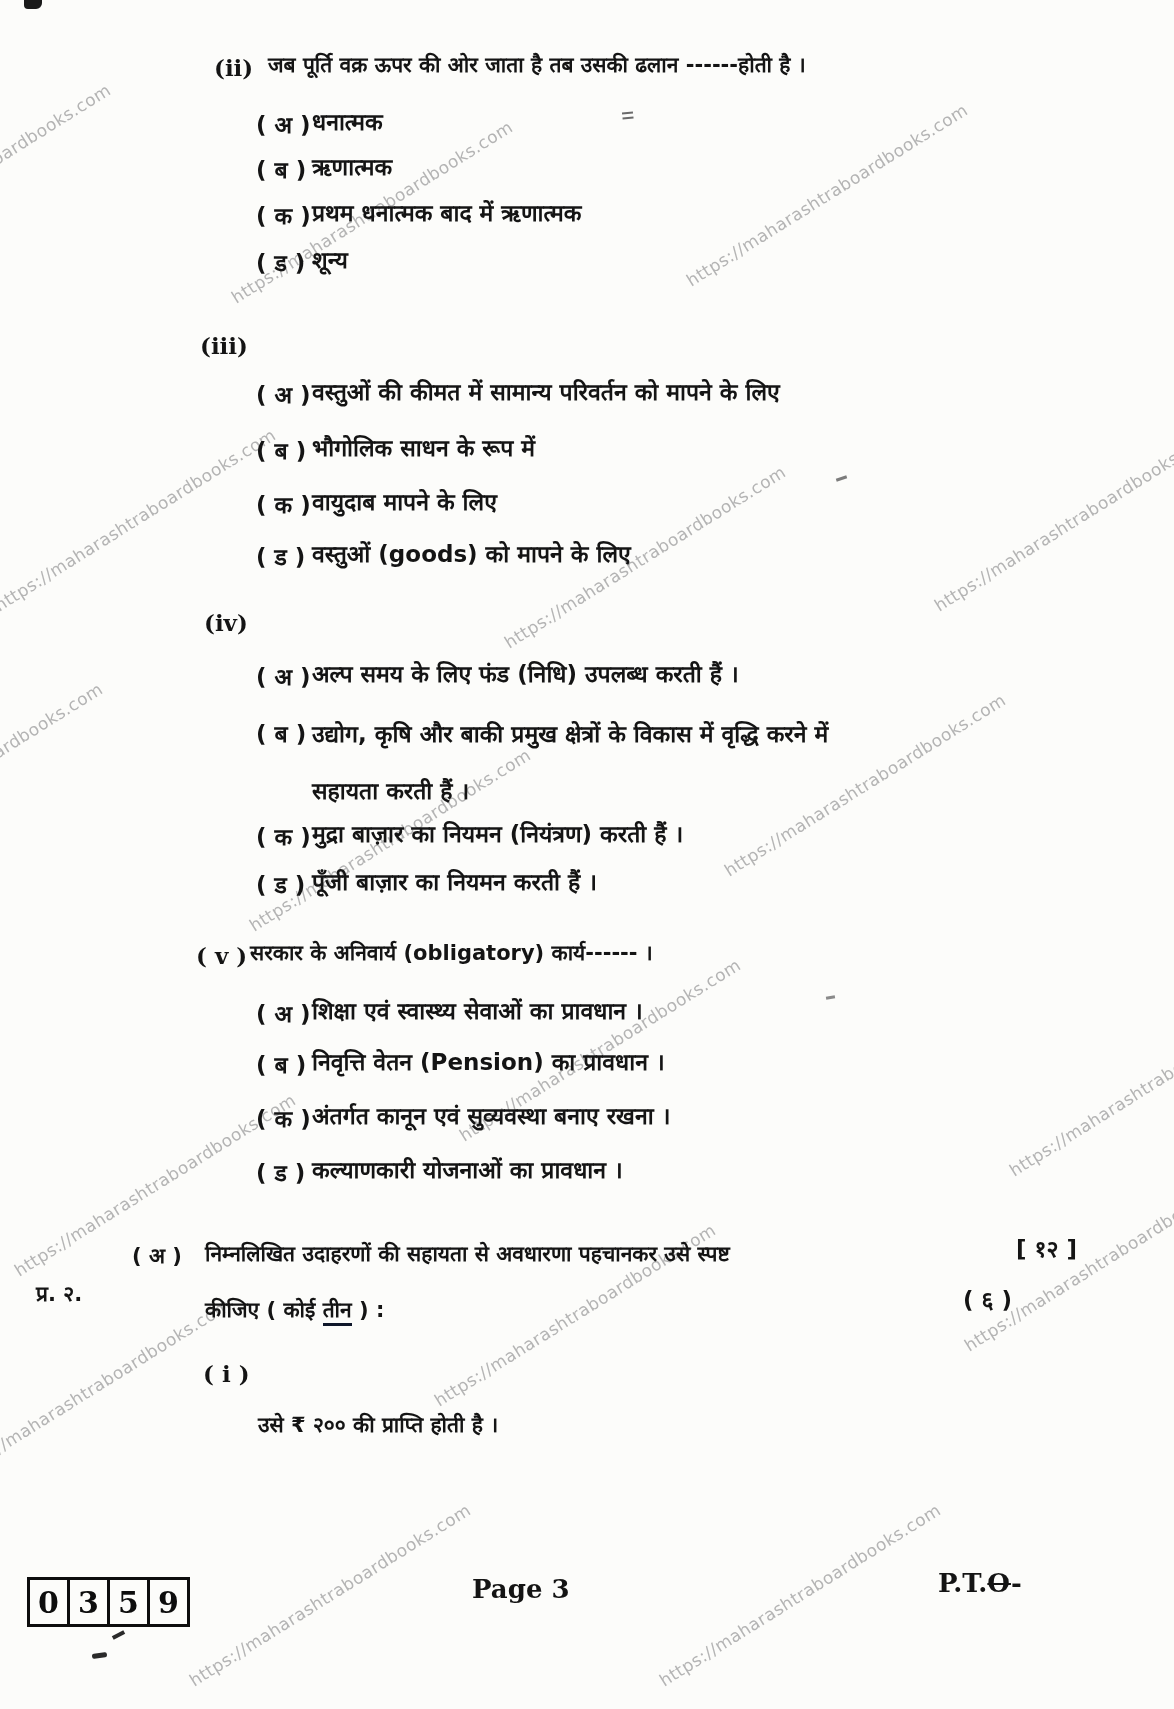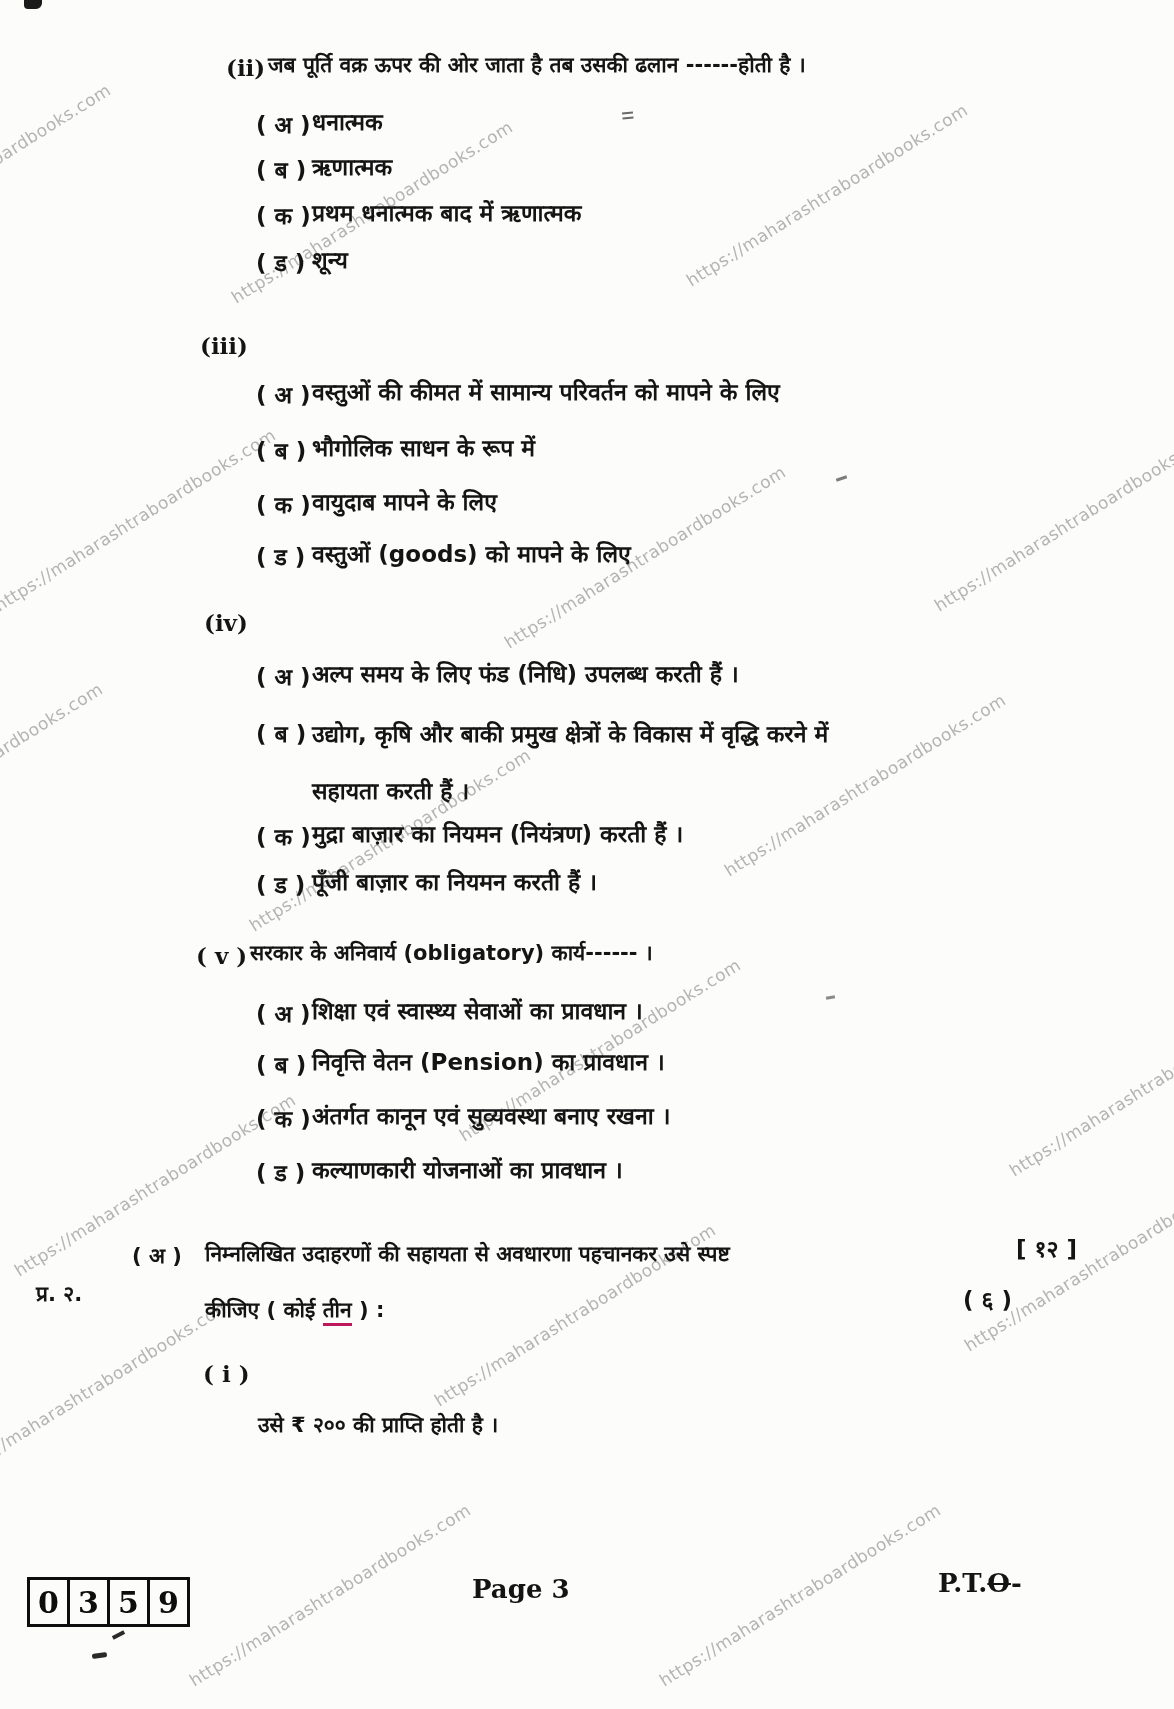--- a/index.html
+++ b/index.html
@@ -25,21 +25,21 @@
     pointer-events:none;
     user-select:none;
   }
   
   .line{position:absolute;white-space:nowrap;font-weight:700;font-size:21px;line-height:1.25;}
   .qnum{position:absolute;white-space:nowrap;font-family:"DejaVu Serif",serif;font-weight:700;font-size:23px;}
   .opt{position:absolute;display:flex;}
   .opt .lbl{flex:none;width:56px;font-weight:700;font-size:23px;}
   .opt .txt{font-weight:700;font-size:23px;width:600px;line-height:57px;}
   .opt.oneline .txt{white-space:nowrap;line-height:1.25;}
-  .u{border-bottom:3px solid #be185d;padding-bottom:1px;}
+  .u{border-bottom:3px solid #0f172a;padding-bottom:1px;}
   .marks{position:absolute;white-space:nowrap;font-weight:700;font-size:23px;}
   
   .codeboxes{position:absolute;left:27px;top:1577px;display:flex;}
   .codeboxes .cell{
     width:37px;height:44px;border:3px solid #0d0d0d;margin-left:-3px;
     display:flex;align-items:center;justify-content:center;
     font-family:"DejaVu Serif",serif;font-weight:700;font-size:30px;color:#0d0d0d;
     background:transparent;
   }
   .codeboxes .cell:first-child{margin-left:0;}
@@ -73,21 +73,21 @@
       <span class="wm" style="left: 155px; top: 1185px; color: rgb(180, 180, 180);">https://maharashtraboardbooks.com</span>
       <span class="wm" style="left: 600px; top: 1050px; color: rgb(180, 180, 180);">https://maharashtraboardbooks.com</span>
       <span class="wm" style="left: 1150px; top: 1085px; color: rgb(180, 180, 180);">https://maharashtraboardbooks.com</span>
       <span class="wm" style="left: 90px; top: 1390px; color: rgb(180, 180, 180);">https://maharashtraboardbooks.com</span>
       <span class="wm" style="left: 575px; top: 1315px; color: rgb(180, 180, 180);">https://maharashtraboardbooks.com</span>
       <span class="wm" style="left: 1105px; top: 1260px; color: rgb(180, 180, 180);">https://maharashtraboardbooks.com</span>
       <span class="wm" style="left: 330px; top: 1595px; color: rgb(180, 180, 180);">https://maharashtraboardbooks.com</span>
       <span class="wm" style="left: 800px; top: 1595px; color: rgb(180, 180, 180);">https://maharashtraboardbooks.com</span>
     </div>
 
-  <span class="qnum" style="left:214px;top:54px;margin-left:12px;">(ii)</span>
+  <span class="qnum" style="left:214px;top:54px;">(ii)</span>
   <span class="line" style="left:268px;top:52px;">जब पूर्ति वक्र ऊपर की ओर जाता है तब उसकी ढलान ------होती है ।</span>
 
   <div class="opt oneline" style="left:256px;top:108px;">
     <span class="lbl">( अ )</span>
     <span class="txt">धनात्मक</span>
   </div>
   <div class="opt oneline" style="left:256px;top:153px;">
     <span class="lbl">( ब )</span>
     <span class="txt">ऋणात्मक</span>
   </div>

